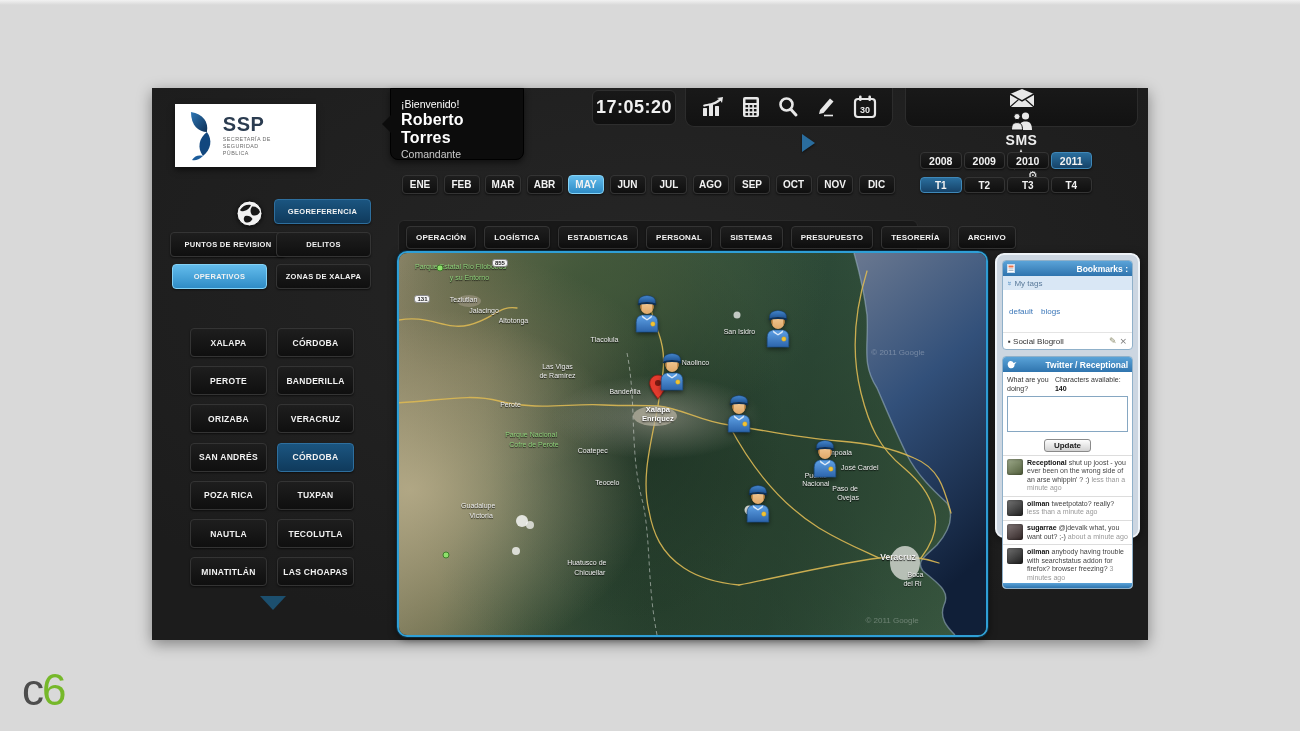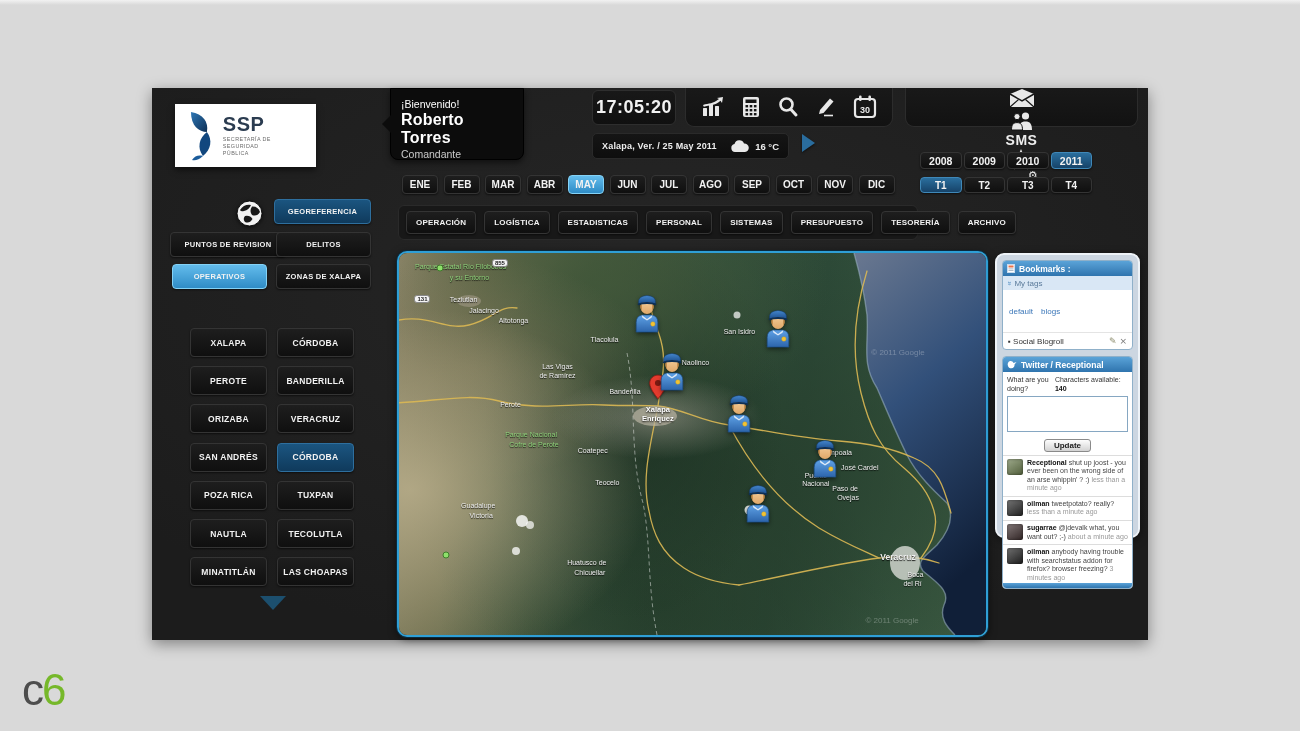--- a/index.html
+++ b/index.html
@@ -55,21 +55,21 @@
   .act-dark{background:linear-gradient(#1b5580,#0f3a5c)!important;border-color:#2e6f9e!important;}
 
   .years{position:absolute;left:768px;top:64px;display:flex;gap:2px;}
   .years .tab{width:41.5px;height:17px;font-size:10.5px;}
   .quarters{position:absolute;left:768px;top:89px;display:flex;gap:2px;}
   .quarters .tab{width:41.5px;height:16px;font-size:10px;}
 
   .months{position:absolute;left:250px;top:87px;display:flex;gap:5.5px;}
   .months .tab{width:36px;height:19px;font-size:10px;}
 
-  .cats{position:absolute;left:246px;top:117px;width:520px;height:35px;background:#181818;border:1px solid #2a2a2a;
+  .cats{position:absolute;left:246px;top:132px;width:520px;height:35px;background:#181818;border:1px solid #2a2a2a;
     border-radius:6px;display:flex;align-items:center;gap:8px;padding:0 7px;box-sizing:border-box;}
   .cat-tab{height:23px;padding:0 9px;font-size:8px;letter-spacing:.2px;flex:1;}
 
   
   .globe{position:absolute;left:84px;top:112px;width:27px;height:27px;cursor:pointer;filter:drop-shadow(0 1px 2px rgba(0,0,0,.6));}
   .filters{position:absolute;left:18px;top:111px;width:326px;height:92px;}
   .filters .tab{position:absolute;height:25px;font-size:7.5px;letter-spacing:.3px;}
   .filters .f0{left:104px;top:0;width:97px;}
   .filters .f1{left:0;top:33px;width:116px;}
   .filters .f2{left:106px;top:33px;width:95px;}
@@ -105,21 +105,21 @@
   .officer{position:absolute;width:36px;height:42px;transform:translate(-50%,-85%);cursor:pointer;filter:drop-shadow(0 2px 2px rgba(0,0,0,.45));}
   .pin{position:absolute;transform:translate(-50%,-100%);cursor:pointer;filter:drop-shadow(0 1px 1px rgba(0,0,0,.5));}
   .pinlabel{position:absolute;transform:translate(-50%,2px);text-align:center;font-size:7.5px;font-weight:bold;color:#fff;
     text-shadow:0 1px 2px #000;line-height:1.15;pointer-events:none;}
 
   
   .rpanel{position:absolute;left:843px;top:165px;width:145px;height:285px;background:#ccd6e1;border:2px solid #eef3f8;
     border-radius:9px;box-shadow:0 2px 8px rgba(0,0,0,.55);box-sizing:border-box;padding:5px;}
   .widget{border:1px solid #8fb0c9;border-radius:4px;overflow:hidden;background:#fff;}
   .whead{height:15px;background:linear-gradient(#5aa3d8,#2f74ae);display:flex;align-items:center;gap:4px;padding:0 4px;
-    color:#fff;font-size:8.5px;font-weight:bold;}
+    color:#fff;font-size:8.5px;font-weight:bold;justify-content:space-between;}
   .bm-row1{background:#d9e7f5;display:flex;align-items:center;gap:3px;height:14px;padding:0 4px;font-size:8px;color:#5a7a9a;cursor:pointer;}
   .bm-chev{color:#6fa0cc;font-size:8px;transform:rotate(90deg);display:inline-block;font-weight:bold;}
   .bm-links{display:flex;gap:8px;height:14px;align-items:center;padding:14px 6px;font-size:8px;}
   .bm-link{color:#3a76b8;cursor:pointer;}
   .bm-item{display:flex;align-items:center;height:16px;padding:0 5px;font-size:8px;color:#333;border-top:1px solid #e4e4e4;}
   .bm-item .txt{flex:1;}
   .bm-ic{color:#8a8a6a;font-size:9px;cursor:pointer;font-family:"DejaVu Sans",sans-serif;}
   .tw{margin-top:6px;}
   .tw-body{padding:4px 4px 0 4px;}
   .tw-prompt{display:flex;justify-content:space-between;font-size:7px;color:#333;line-height:1.25;}
@@ -272,27 +272,20 @@
             <path d="M12,1 L15,8.2 L23,8.8 L17,13.8 L19,21.5 L12,17.2 L5,21.5 L7,13.8 L1,8.8 L9,8.2 Z"></path>
           <path d="M19,15 L19,21 M16,18 L22,18" stroke="#e8e8e8" stroke-width="1.8"></path>
           </svg>
       </div>
       <div class="hicon gearwrap">
           <span class="gear1">⚙</span>
           <span class="gear2">⚙</span>
         </div>
     </div>
 
-    <div class="weather">
-      <span class="loc">Xalapa, Ver. / 25 May 2011</span>
-      <svg width="20" height="13" viewBox="0 0 20 13">
-          <path d="M5,12 a4,4 0 0 1 -0.5,-7.9 a5,5 0 0 1 9.5,-0.6 a3.5,3.5 0 0 1 1,8.5 Z" fill="#e8e8e8"></path>
-        </svg>
-      <span class="temp">16 °C</span>
-    </div>
     <div class="playbtn"></div>
 
     <div class="years">
         <div class="tab">2008</div>
         <div class="tab">2009</div>
         <div class="tab">2010</div>
         <div class="tab act-blue">2011</div>
       </div>
     <div class="quarters">
         <div class="tab act-blue">T1</div>

